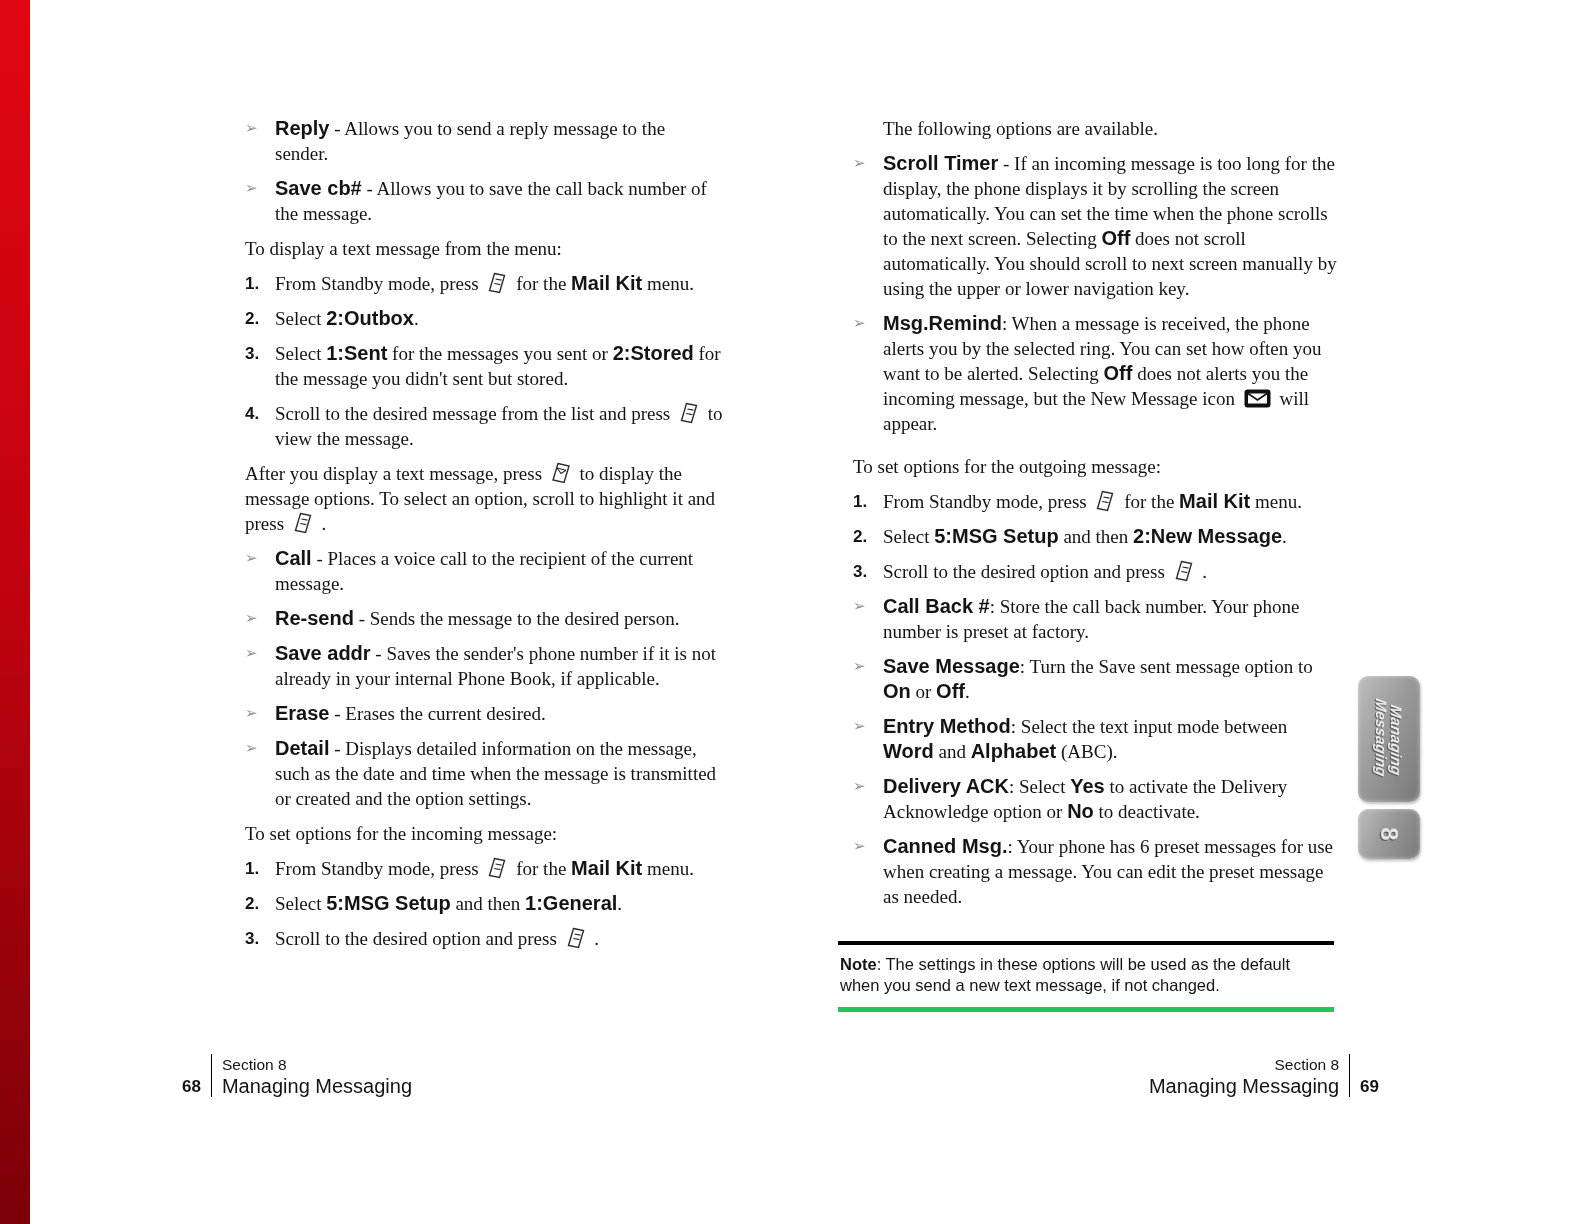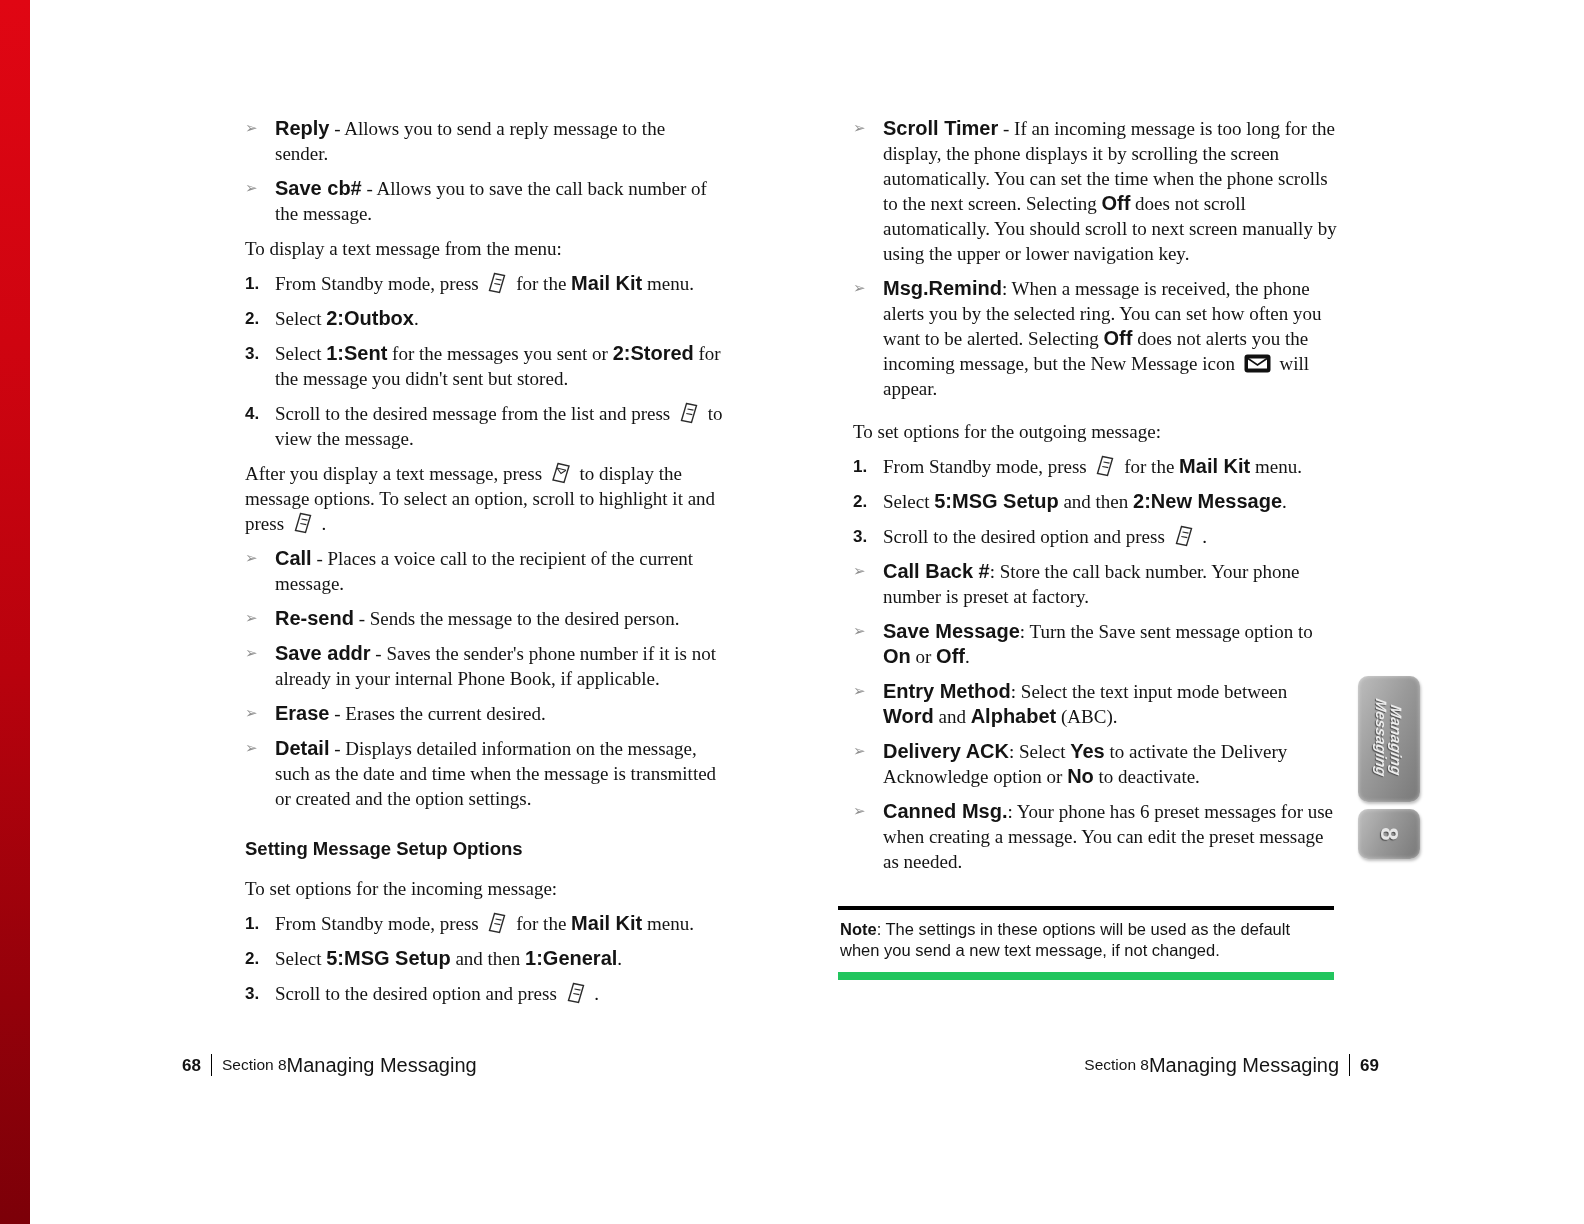--- a/index.html
+++ b/index.html
@@ -32,37 +32,37 @@
   }
   .num .marker{
     font-family:"Liberation Sans", sans-serif;font-weight:bold;
     font-size:17px;line-height:25px;
   }
   .btext{flex:1;}
   b{font-family:"Liberation Sans", sans-serif;font-size:20px;}
   .para.indent{padding-left:30px;}
   .note{
     font-family:"Liberation Sans", sans-serif;font-size:16.5px;line-height:21px;
-    border-top:4px solid #000;border-bottom:8px solid #22c55e;
+    border-top:4px solid #000;border-bottom:5px solid #22c55e;
     padding:9px 2px 11px;margin-top:32px;margin-left:-15px;
     width:496px;box-sizing:border-box;
   }
   .note b{font-size:16.5px;}
 
   .inline-icon{display:inline-block;vertical-align:-5px;margin:0 4px;line-height:0;}
   .inline-icon.new-message-icon{vertical-align:-3px;}
 
   
   .footer{position:absolute;top:1054px;display:flex;align-items:stretch;
     font-family:"Liberation Sans", sans-serif;}
   .footer-left{left:182px;}
   .footer-right{right:205px;}
   .pagenum{font-weight:bold;font-size:17px;align-self:flex-end;line-height:20px;}
   .frule{width:0;border-left:1.5px solid #000;margin:0 10px;}
-  .ftext{display:flex;flex-direction:row;justify-content:flex-end;}
+  .ftext{display:flex;flex-direction:column;justify-content:flex-end;}
   .footer-right .ftext{text-align:right;}
   .fsection{font-size:15.5px;line-height:21px;}
   .ftitle{font-weight:normal;font-size:20px;line-height:22px;}
 
   
   .side-tab{position:absolute;left:1358px;top:676px;width:62px;}
   .tab-main{
     height:126px;border-radius:10px;
     background:linear-gradient(115deg,#bdbdbd 0%,#9a9a9a 45%,#787878 100%);
     box-shadow:inset 0 0 4px rgba(255,255,255,.5), 1px 2px 3px rgba(0,0,0,.25);
@@ -148,21 +148,20 @@
         <span class="btext"><b>Save addr</b><span> - Saves the sender's phone number if it is not already in your internal Phone Book, if applicable.</span></span>
       </div>
       <div class="block bullet">
         <span class="marker">➢</span>
         <span class="btext"><b>Erase</b><span> - Erases the current desired.</span></span>
       </div>
       <div class="block bullet">
         <span class="marker">➢</span>
         <span class="btext"><b>Detail</b><span> - Displays detailed information on the message, such as the date and time when the message is transmitted or created and the option settings.</span></span>
       </div>
-      <div class="block heading">Setting Message Setup Options</div>
       <div class="block para"><span>To set options for the incoming message:</span></div>
       <div class="block num">
         <span class="marker">1.</span>
         <span class="btext"><span>From Standby mode, press </span><span class="inline-icon ok-key-icon"><svg width="20" height="24" viewBox="0 0 20 24">
               <path d="M7.5 2.5 L17.5 4.5 L12.5 21.5 L2.5 19.5 Z" fill="#fff" stroke="#2b2b2b" stroke-width="1.4"></path>
               <path d="M8.5 8 L14.5 9.2" stroke="#2b2b2b" stroke-width="1.2"></path>
               <path d="M7.3 12.5 L13.3 13.7" stroke="#2b2b2b" stroke-width="1.2"></path>
             </svg></span><span> for the </span><b>Mail Kit</b><span> menu.</span></span>
       </div>
       <div class="block num">
@@ -172,20 +171,21 @@
       <div class="block num">
         <span class="marker">3.</span>
         <span class="btext"><span>Scroll to the desired option and press </span><span class="inline-icon ok-key-icon"><svg width="20" height="24" viewBox="0 0 20 24">
               <path d="M7.5 2.5 L17.5 4.5 L12.5 21.5 L2.5 19.5 Z" fill="#fff" stroke="#2b2b2b" stroke-width="1.4"></path>
               <path d="M8.5 8 L14.5 9.2" stroke="#2b2b2b" stroke-width="1.2"></path>
               <path d="M7.3 12.5 L13.3 13.7" stroke="#2b2b2b" stroke-width="1.2"></path>
             </svg></span><span> .</span></span>
       </div>
     </div>
   <div id="right-column" class="column">
+      <div class="block para indent"><span>The following options are available.</span></div>
       <div class="block bullet">
         <span class="marker">➢</span>
         <span class="btext"><b>Scroll Timer</b><span> - If an incoming message is too long for the display, the phone displays it by scrolling the screen automatically. You can set the time when the phone scrolls to the next screen. Selecting </span><b>Off</b><span> does not scroll automatically. You should scroll to next screen manually by using the upper or lower navigation key.</span></span>
       </div>
       <div class="block bullet">
         <span class="marker">➢</span>
         <span class="btext"><b>Msg.Remind</b><span>: When a message is received, the phone alerts you by the selected ring. You can set how often you want to be alerted. Selecting </span><b>Off</b><span> does not alerts you the incoming message, but the New Message icon </span><span class="inline-icon new-message-icon"><svg width="27" height="19" viewBox="0 0 27 19">
               <rect x="0.5" y="0.5" width="26" height="18" rx="3" fill="#111"></rect>
               <rect x="4" y="4.5" width="19" height="10" fill="#fff"></rect>
               <path d="M4 4.5 L13.5 11 L23 4.5" fill="none" stroke="#111" stroke-width="1.6"></path>

